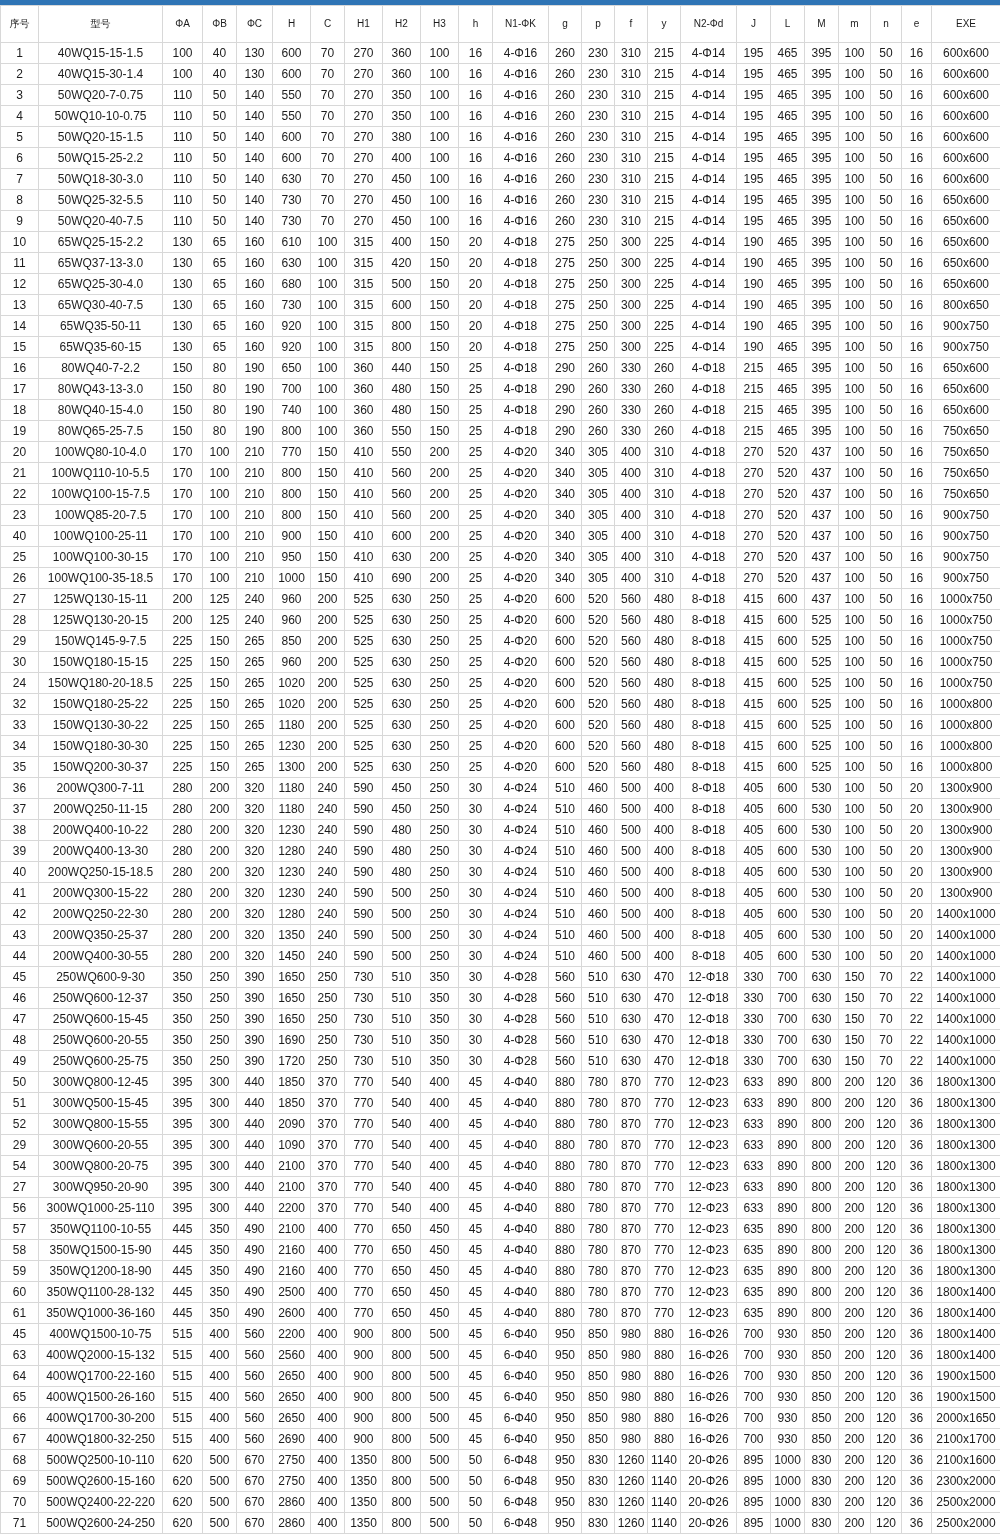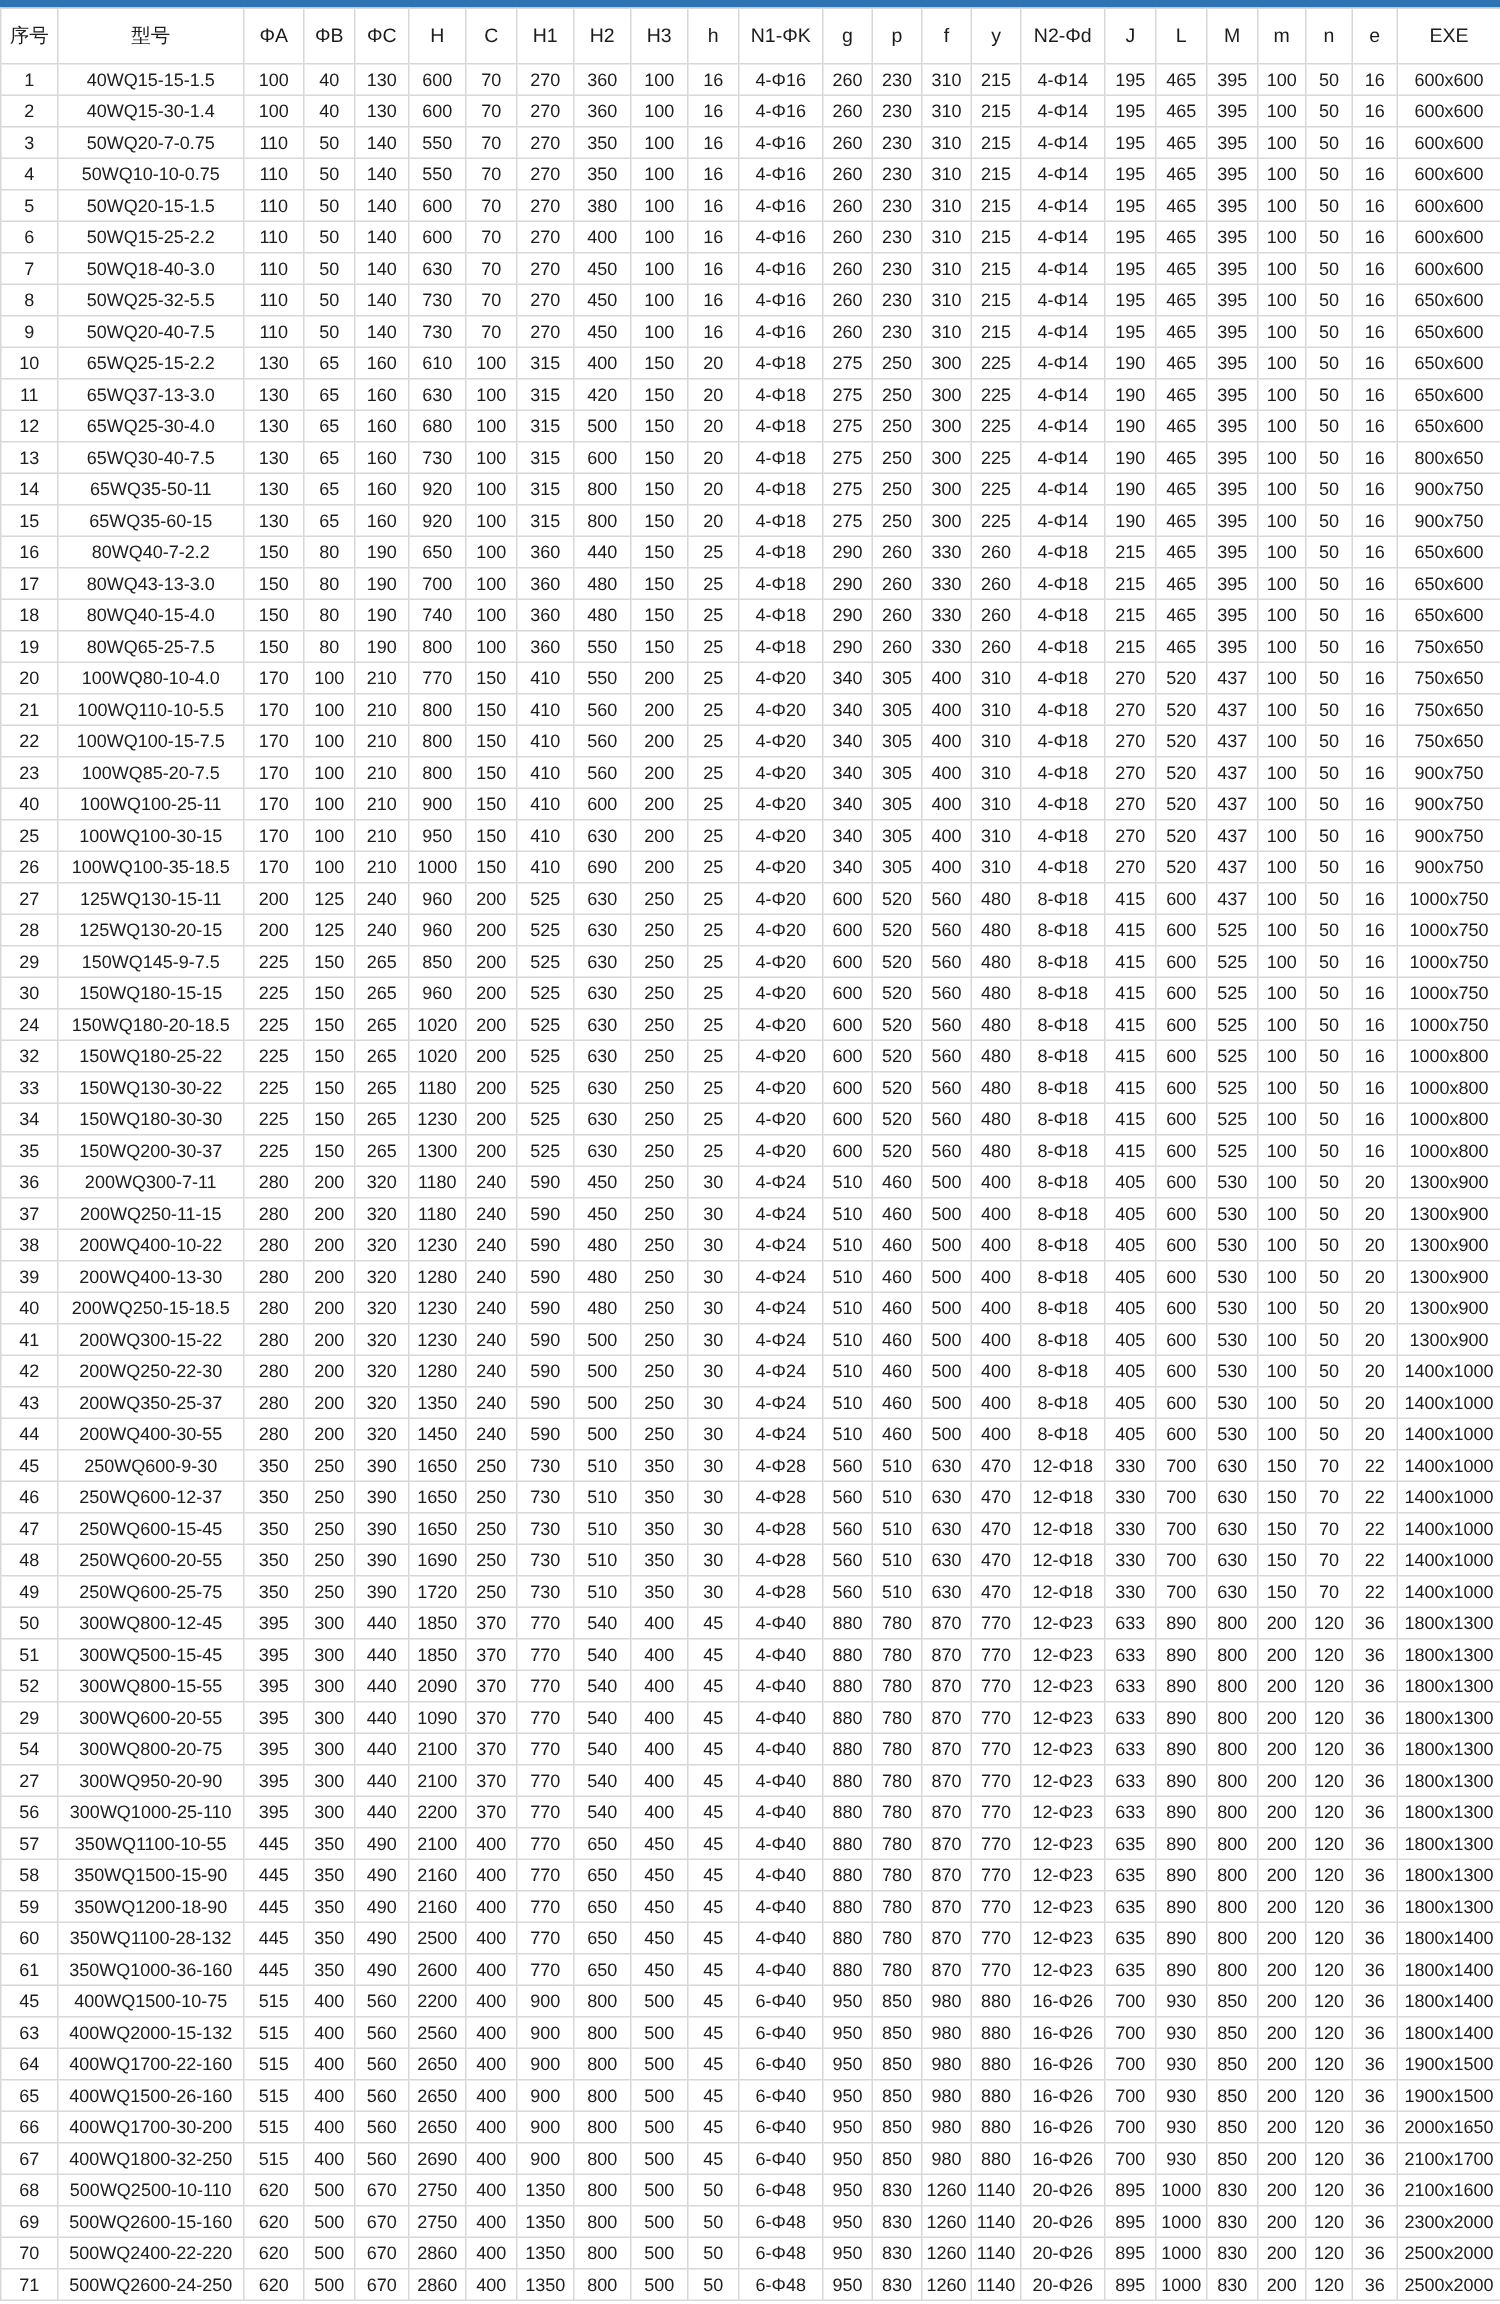--- a/index.html
+++ b/index.html
@@ -25,21 +25,21 @@
     vertical-align: middle;
     white-space: nowrap;
     overflow: hidden;
     color: #1c1c1c;
     font-size: 12px;
     height: 20px;
     line-height: 20px;
   }
   table.spec th {
     font-weight: 400;
-    font-size: 13px;
+    font-size: 10px;
     height: 36px;
     line-height: 36px;
     background: #ffffff;
   }
   table.spec td { background: #ffffff; }
 </style>
 </head>
 <body>
 
 <div class="top-bar"></div>
@@ -251,21 +251,21 @@
         <td>195</td>
         <td>465</td>
         <td>395</td>
         <td>100</td>
         <td>50</td>
         <td>16</td>
         <td>600x600</td>
       </tr>
       <tr>
         <td>7</td>
-        <td>50WQ18-40-3.0</td>
+        <td>50WQ18-30-3.0</td>
         <td>110</td>
         <td>50</td>
         <td>140</td>
         <td>630</td>
         <td>70</td>
         <td>270</td>
         <td>450</td>
         <td>100</td>
         <td>16</td>
         <td>4-Φ16</td>

